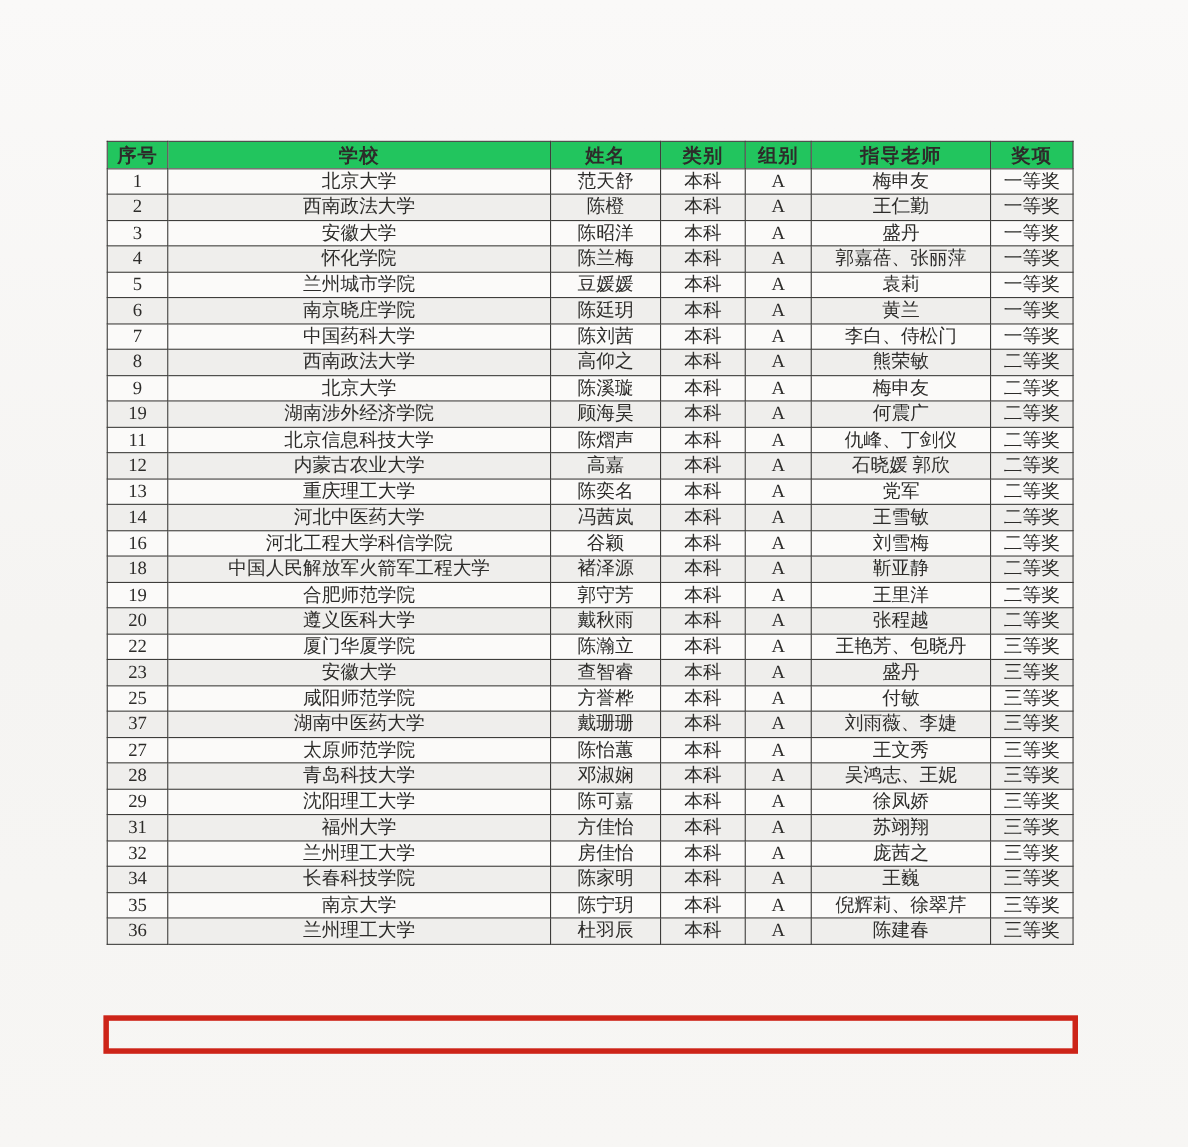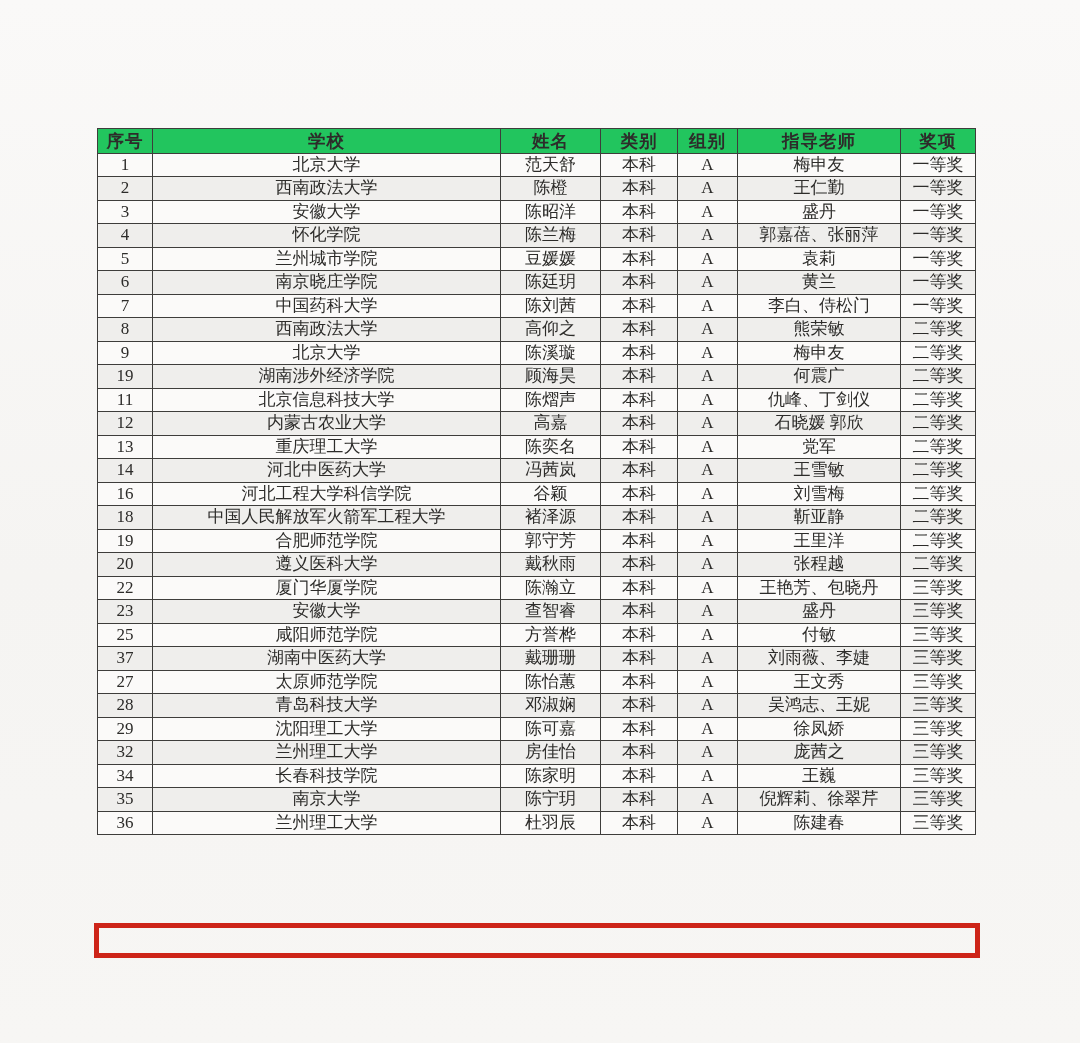--- a/index.html
+++ b/index.html
@@ -310,20 +310,29 @@
         <tr>
           <td>29</td>
           <td>沈阳理工大学</td>
           <td>陈可嘉</td>
           <td>本科</td>
           <td>A</td>
           <td>徐凤娇</td>
           <td>三等奖</td>
         </tr>
         <tr>
+          <td>31</td>
+          <td>福州大学</td>
+          <td>方佳怡</td>
+          <td>本科</td>
+          <td>A</td>
+          <td>苏翊翔</td>
+          <td>三等奖</td>
+        </tr>
+        <tr>
           <td>32</td>
           <td>兰州理工大学</td>
           <td>房佳怡</td>
           <td>本科</td>
           <td>A</td>
           <td>庞茜之</td>
           <td>三等奖</td>
         </tr>
         <tr>
           <td>34</td>

